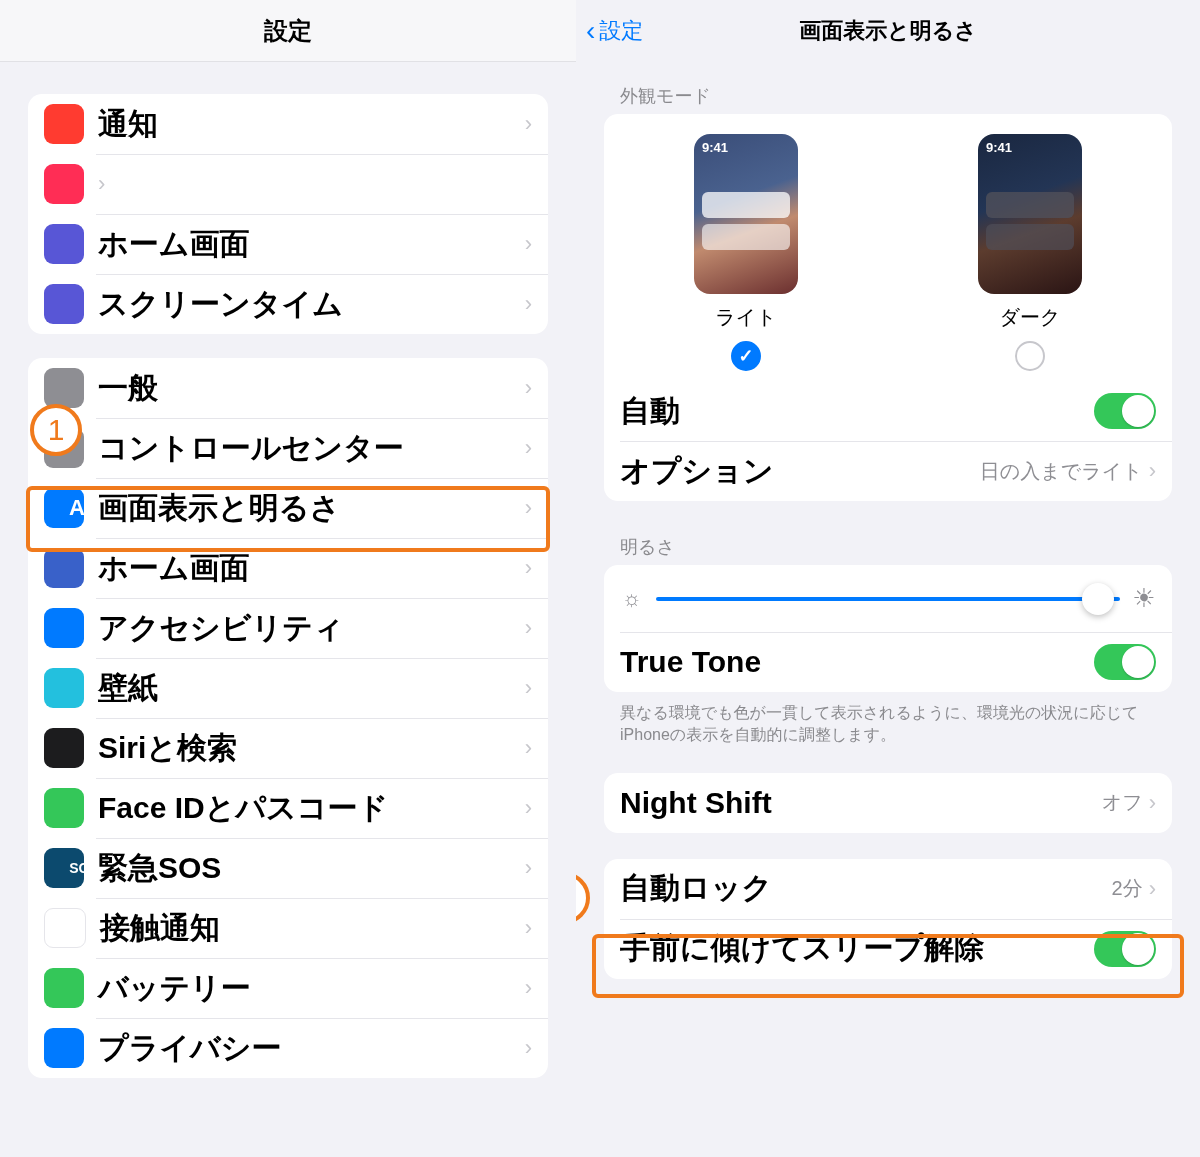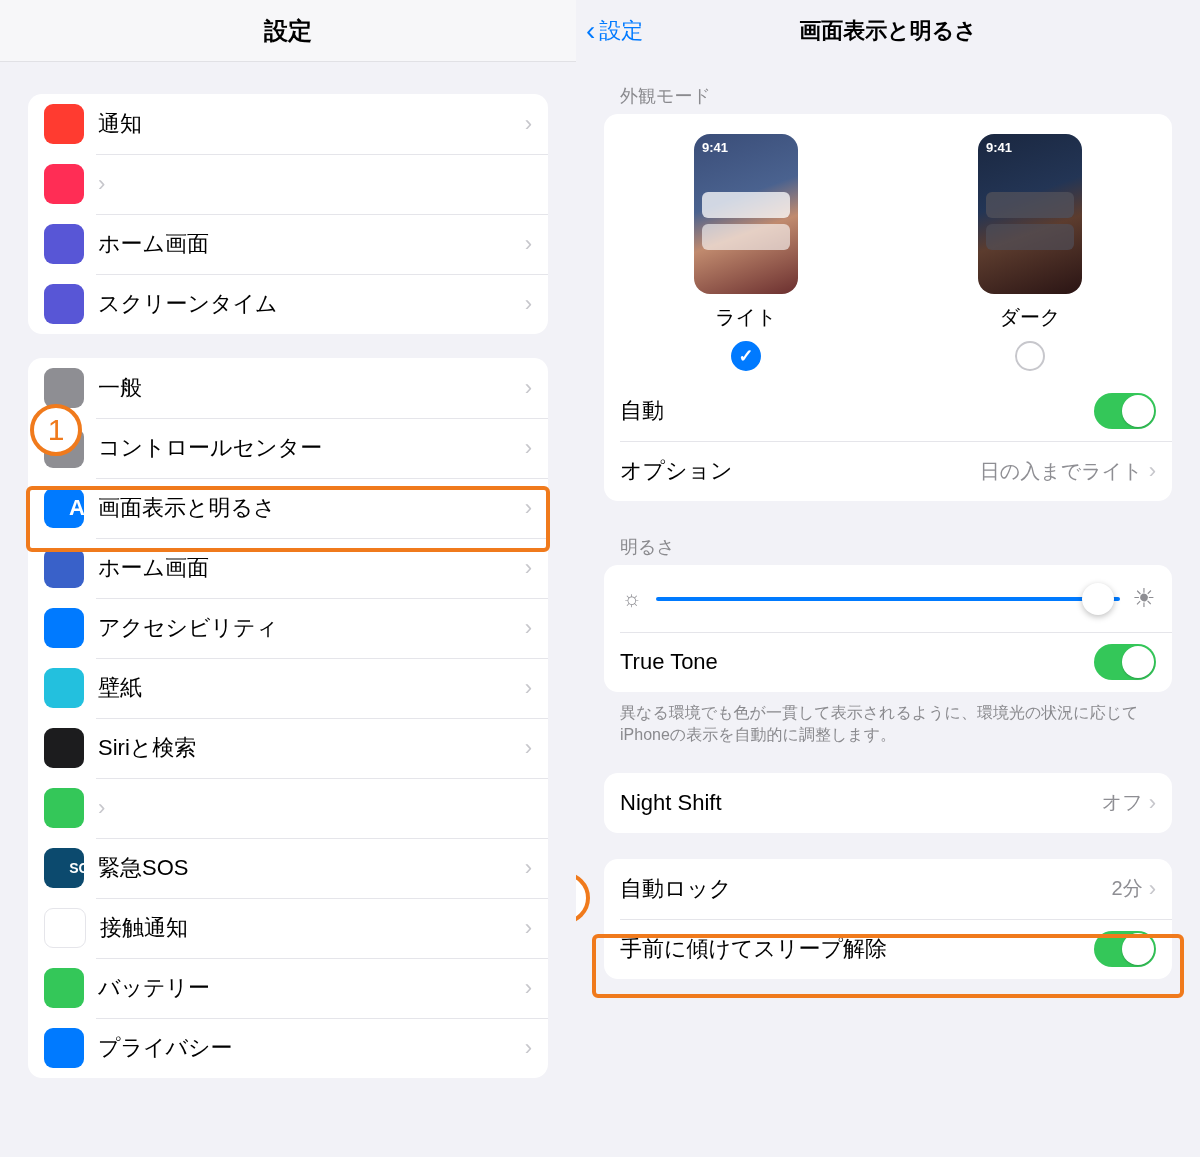--- a/index.html
+++ b/index.html
@@ -21,21 +21,21 @@
   .nav-title { margin: 0 auto; font-size: 22px; font-weight: 600; }
 
   
   .group { margin: 24px 28px 0 28px; background: #fff; border-radius: 14px; overflow: hidden; }
   .group-header { margin: 22px 44px 6px 44px; font-size: 18px; color: #8a8a8e; }
   .footer-note { margin: 10px 44px 0 44px; font-size: 16px; color: #8a8a8e; line-height: 1.4; }
   .cell { display: flex; align-items: center; min-height: 60px; padding: 0 16px; position: relative; }
   .cell + .cell::before { content: ""; position: absolute; top: 0; left: 68px; right: 0; height: 1px; background: #e5e5ea; }
   .group .cell.no-icon + .cell.no-icon::before,
   .group-r .cell + .cell::before { left: 16px; }
-  .cell .label { font-size: 22px; flex: 1; }
+  .cell .label { font-size: 30px; flex: 1; font-weight: bold; }
   .cell .value { font-size: 20px; color: #8e8e93; margin-right: 6px; }
   .cell .chevron { color: #c7c7cc; font-size: 22px; }
   .icon { width: 40px; height: 40px; border-radius: 9px; margin-right: 14px; display: flex; align-items: center; justify-content: center; flex: 0 0 40px; padding-left: 40px; }
   .icon svg, .icon span.glyph { color: #fff; font-size: 22px; }
 
   
   .badge { position: absolute; width: 52px; height: 52px; border: 4px solid #f07a1c; border-radius: 50%; display: flex; align-items: center; justify-content: center; font-size: 30px; font-weight: 500; color: #f07a1c; background: #fff; z-index: 10; }
   .highlight-box { position: absolute; border: 4px solid #f07a1c; border-radius: 6px; pointer-events: none; z-index: 9; }
 
   
@@ -204,20 +204,21 @@
         </div>
         <div class="cell">
           <div class="icon" style="background:#34c759">
             <svg width="22" height="22" viewBox="0 0 24 24" fill="none" stroke="#fff" stroke-width="2" stroke-linecap="round">
                 <path d="M4 8V5h3M20 8V5h-3M4 16v3h3M20 16v3h-3"></path>
                 <circle cx="9" cy="10" r="1" fill="#fff"></circle>
                 <circle cx="15" cy="10" r="1" fill="#fff"></circle>
                 <path d="M9 15c1 1 2 1.5 3 1.5s2-.5 3-1.5"></path>
               </svg>
           </div>
+          <span class="label">Face IDとパスコード</span>
           <span class="chevron">›</span>
         </div>
         <div class="cell">
           <div class="icon" style="background:#0c4a6e">
             <span class="glyph" style="font-size:14px;font-weight:700">SOS</span>
           </div>
           <span class="label">緊急SOS</span>
           <span class="chevron">›</span>
         </div>
         <div class="cell">

